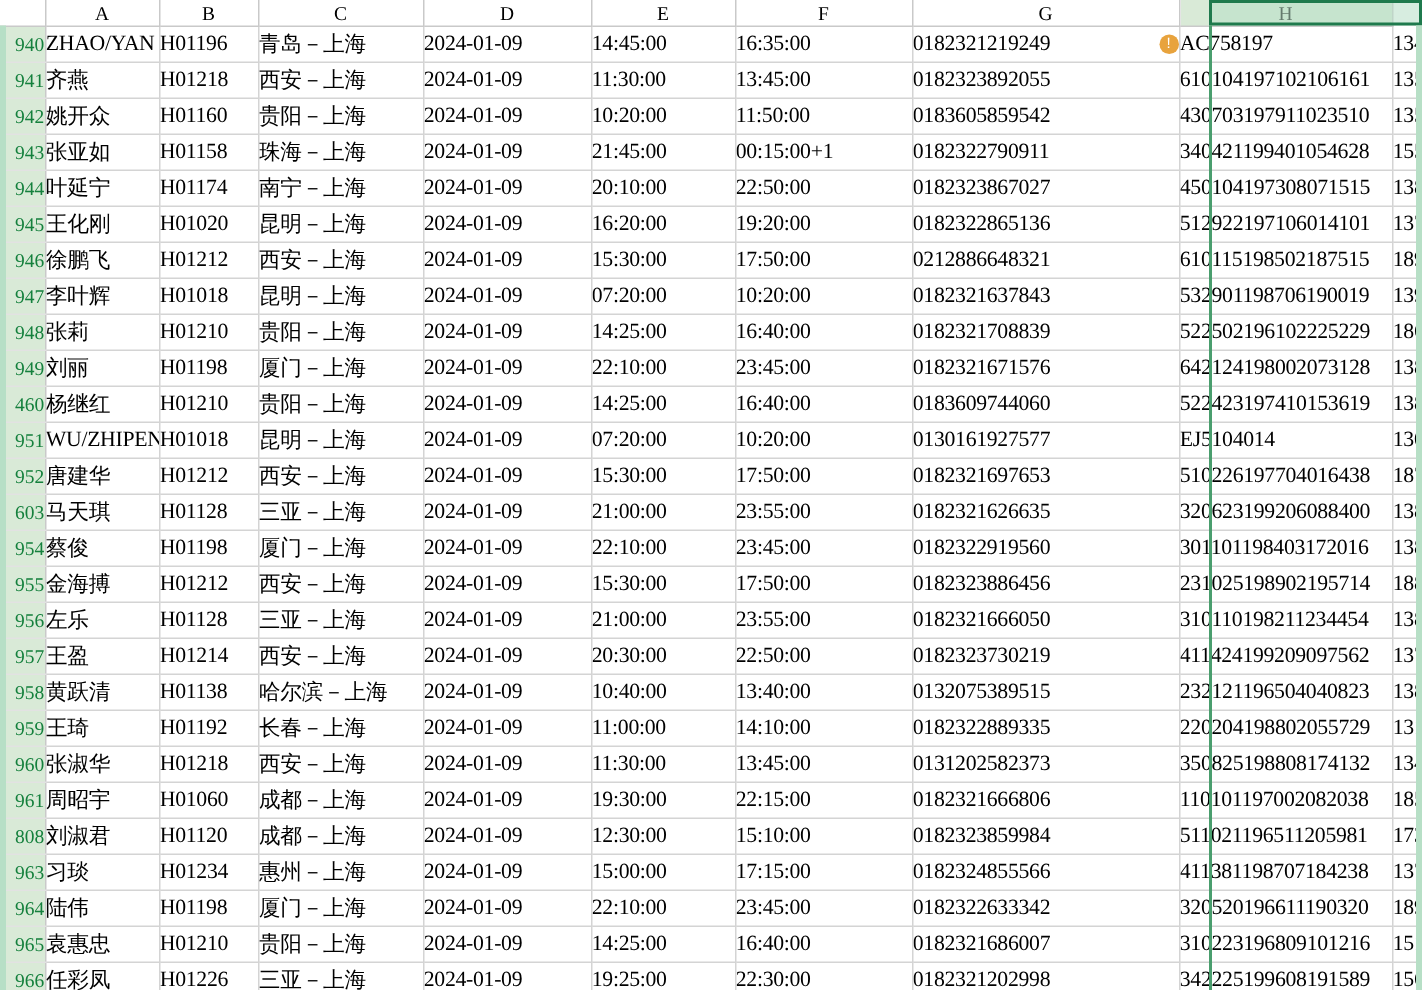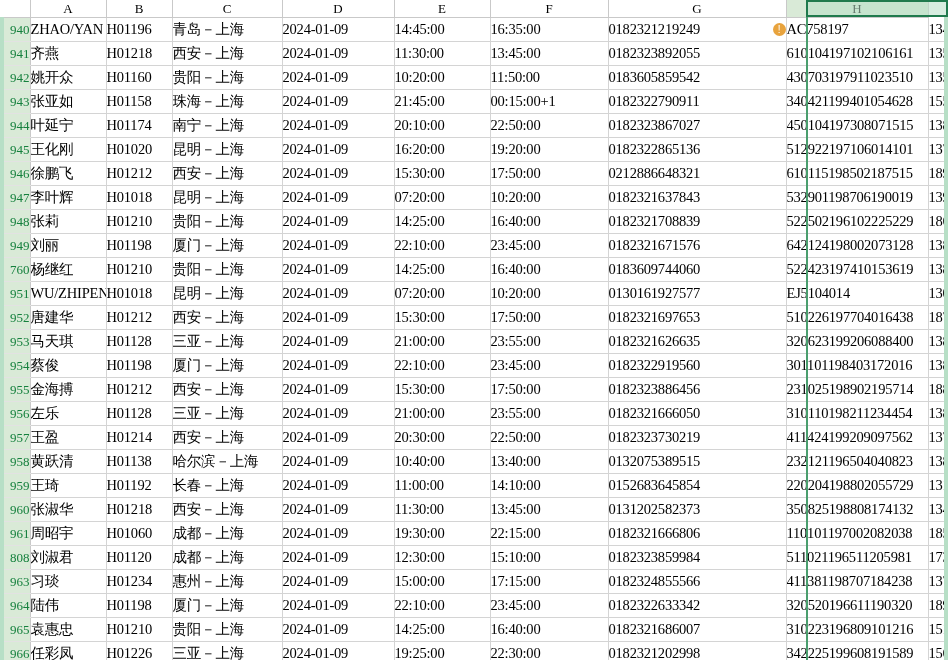--- a/index.html
+++ b/index.html
@@ -310,21 +310,21 @@
           <td class="cell">H01198</td>
           <td class="cell">厦门－上海</td>
           <td class="cell">2024-01-09</td>
           <td class="cell">22:10:00</td>
           <td class="cell">23:45:00</td>
           <td class="cell">0182321671576</td>
           <td class="cell">642124198002073128</td>
           <td class="cell">13816849</td>
         </tr>
         <tr>
-          <td class="rowhead sel-row-head">760</td>
+          <td class="rowhead sel-row-head">460</td>
           <td class="cell">杨继红</td>
           <td class="cell">H01210</td>
           <td class="cell">贵阳－上海</td>
           <td class="cell">2024-01-09</td>
           <td class="cell">14:25:00</td>
           <td class="cell">16:40:00</td>
           <td class="cell">0183609744060</td>
           <td class="cell">522423197410153619</td>
           <td class="cell">13885734</td>
         </tr>
@@ -346,21 +346,21 @@
           <td class="cell">H01212</td>
           <td class="cell">西安－上海</td>
           <td class="cell">2024-01-09</td>
           <td class="cell">15:30:00</td>
           <td class="cell">17:50:00</td>
           <td class="cell">0182321697653</td>
           <td class="cell">510226197704016438</td>
           <td class="cell">18716813</td>
         </tr>
         <tr>
-          <td class="rowhead sel-row-head">953</td>
+          <td class="rowhead sel-row-head">603</td>
           <td class="cell">马天琪</td>
           <td class="cell">H01128</td>
           <td class="cell">三亚－上海</td>
           <td class="cell">2024-01-09</td>
           <td class="cell">21:00:00</td>
           <td class="cell">23:55:00</td>
           <td class="cell">0182321626635</td>
           <td class="cell">320623199206088400</td>
           <td class="cell">13862797</td>
         </tr>
@@ -425,21 +425,21 @@
           <td class="cell">13846866</td>
         </tr>
         <tr>
           <td class="rowhead sel-row-head">959</td>
           <td class="cell">王琦</td>
           <td class="cell">H01192</td>
           <td class="cell">长春－上海</td>
           <td class="cell">2024-01-09</td>
           <td class="cell">11:00:00</td>
           <td class="cell">14:10:00</td>
-          <td class="cell">0152683645854</td>
+          <td class="cell">0182322889335</td>
           <td class="cell">220204198802055729</td>
           <td class="cell">13196038</td>
         </tr>
         <tr>
           <td class="rowhead sel-row-head">960</td>
           <td class="cell">张淑华</td>
           <td class="cell">H01218</td>
           <td class="cell">西安－上海</td>
           <td class="cell">2024-01-09</td>
           <td class="cell">11:30:00</td>

